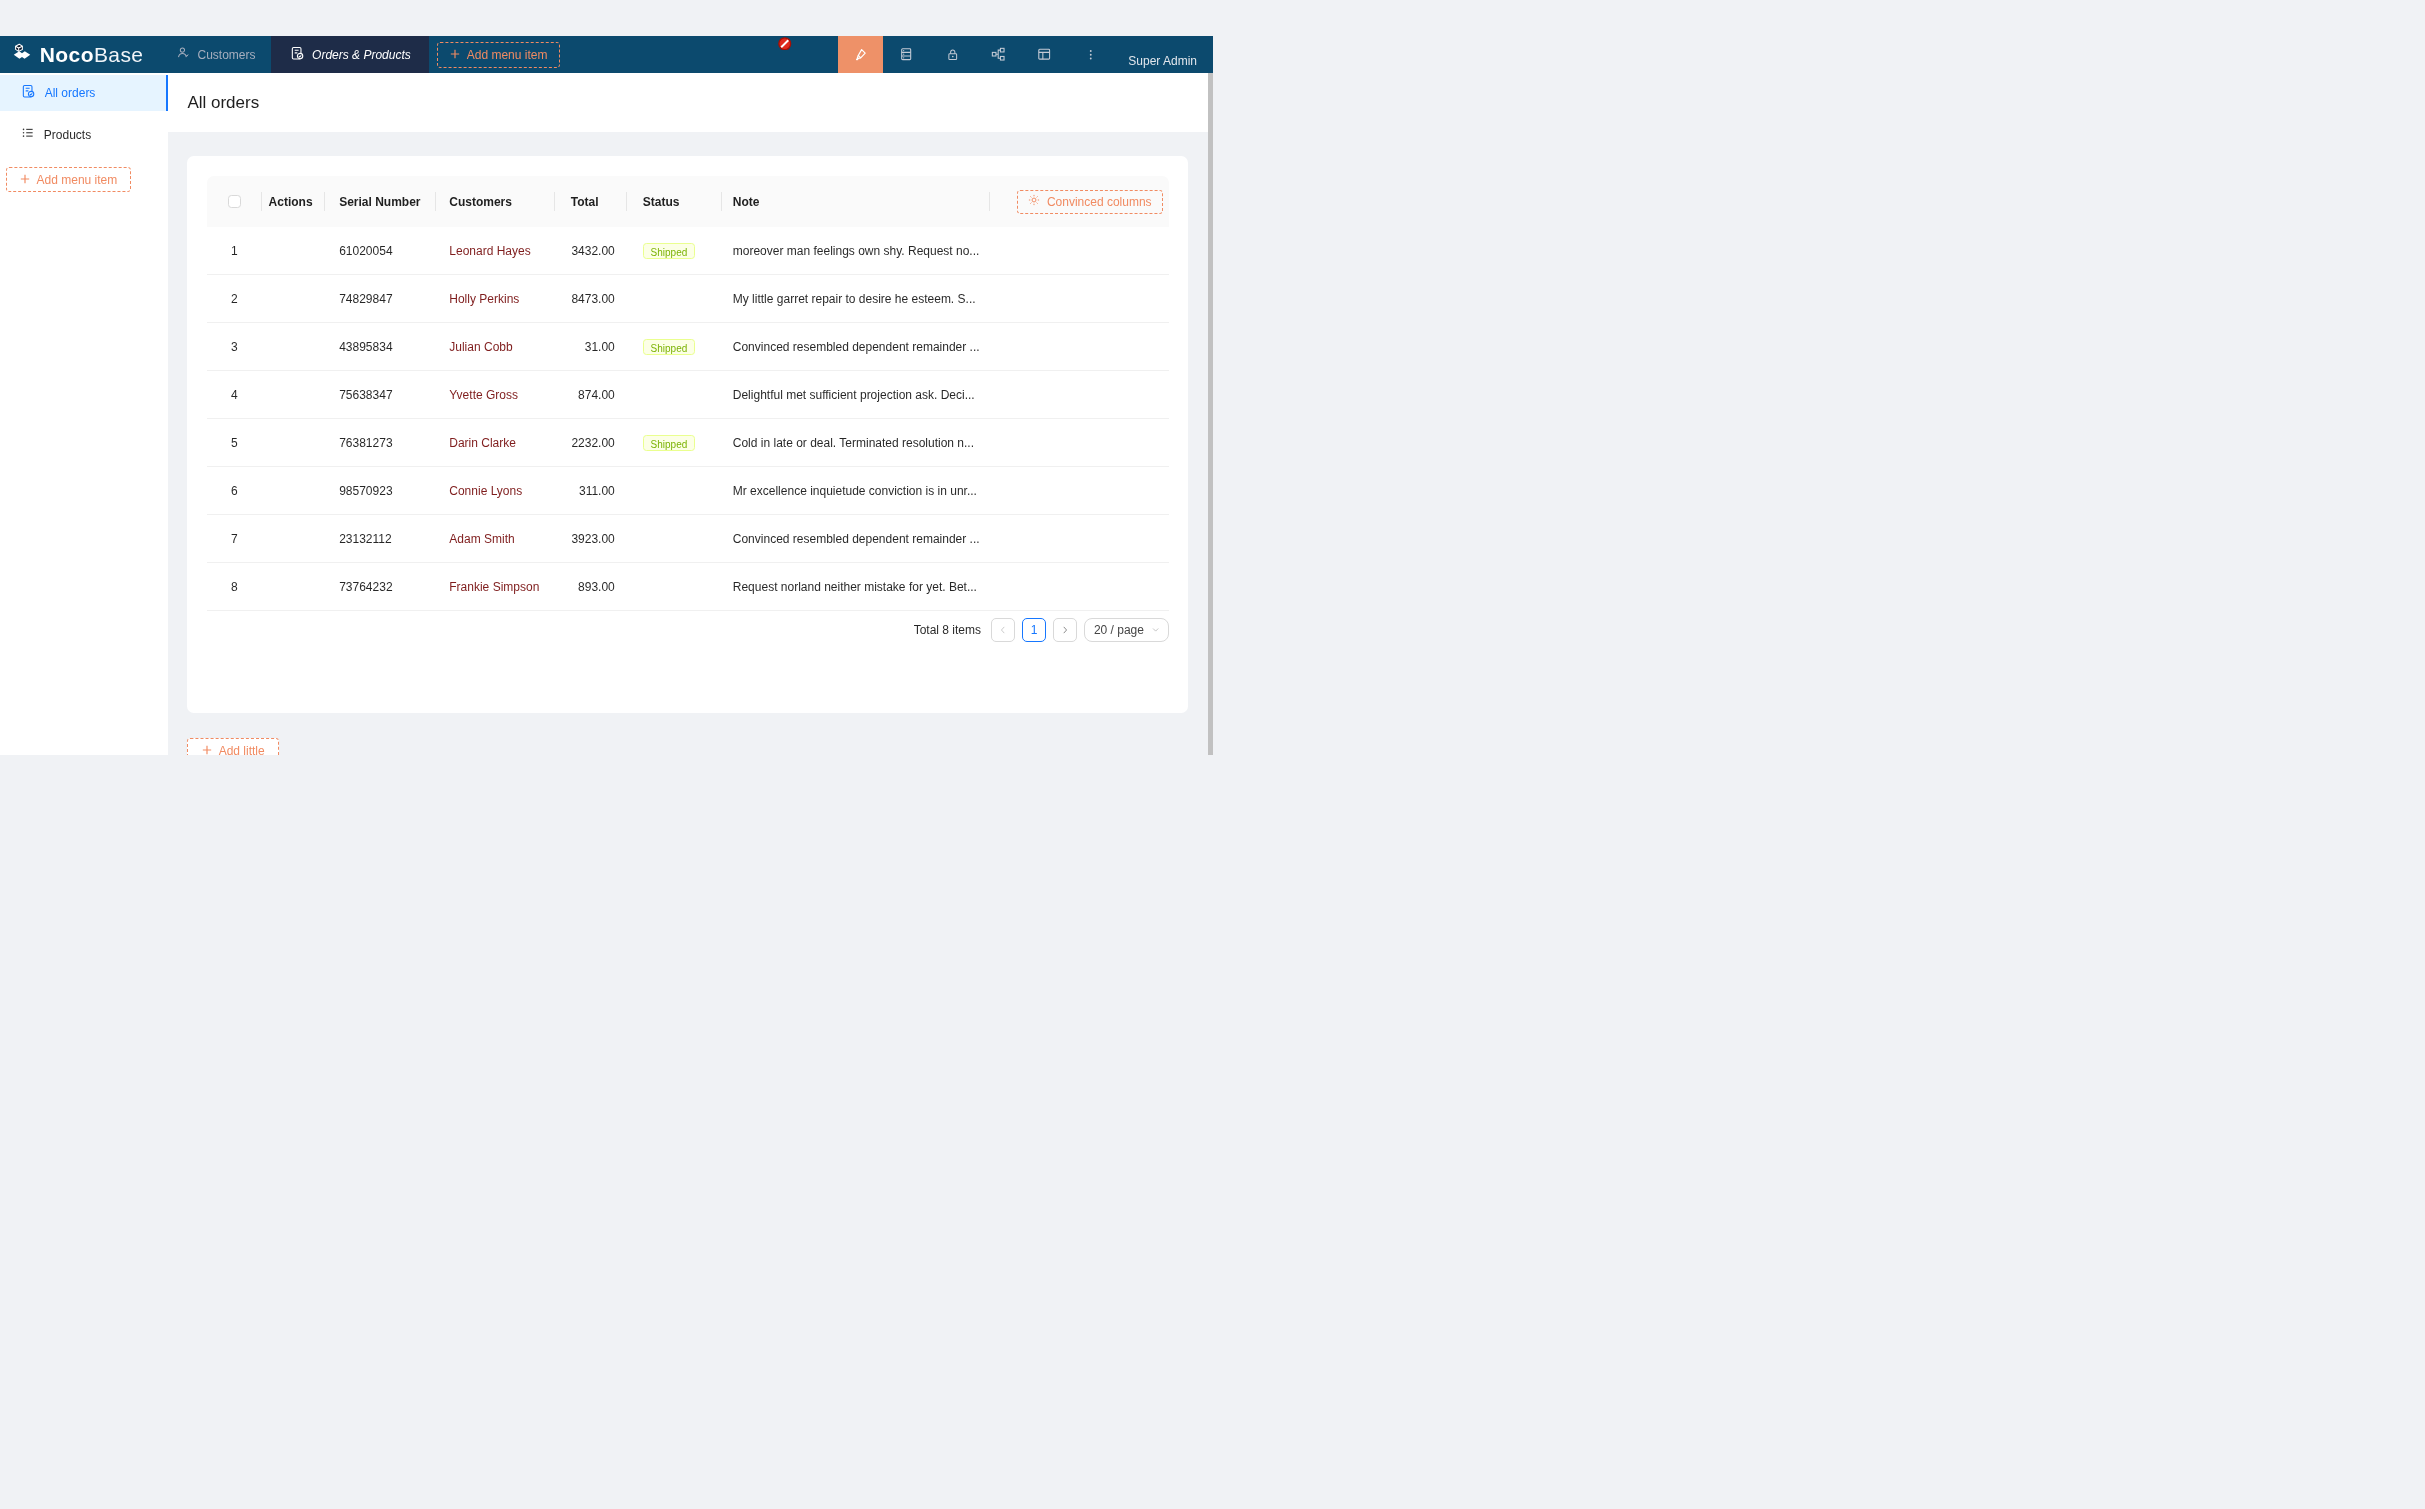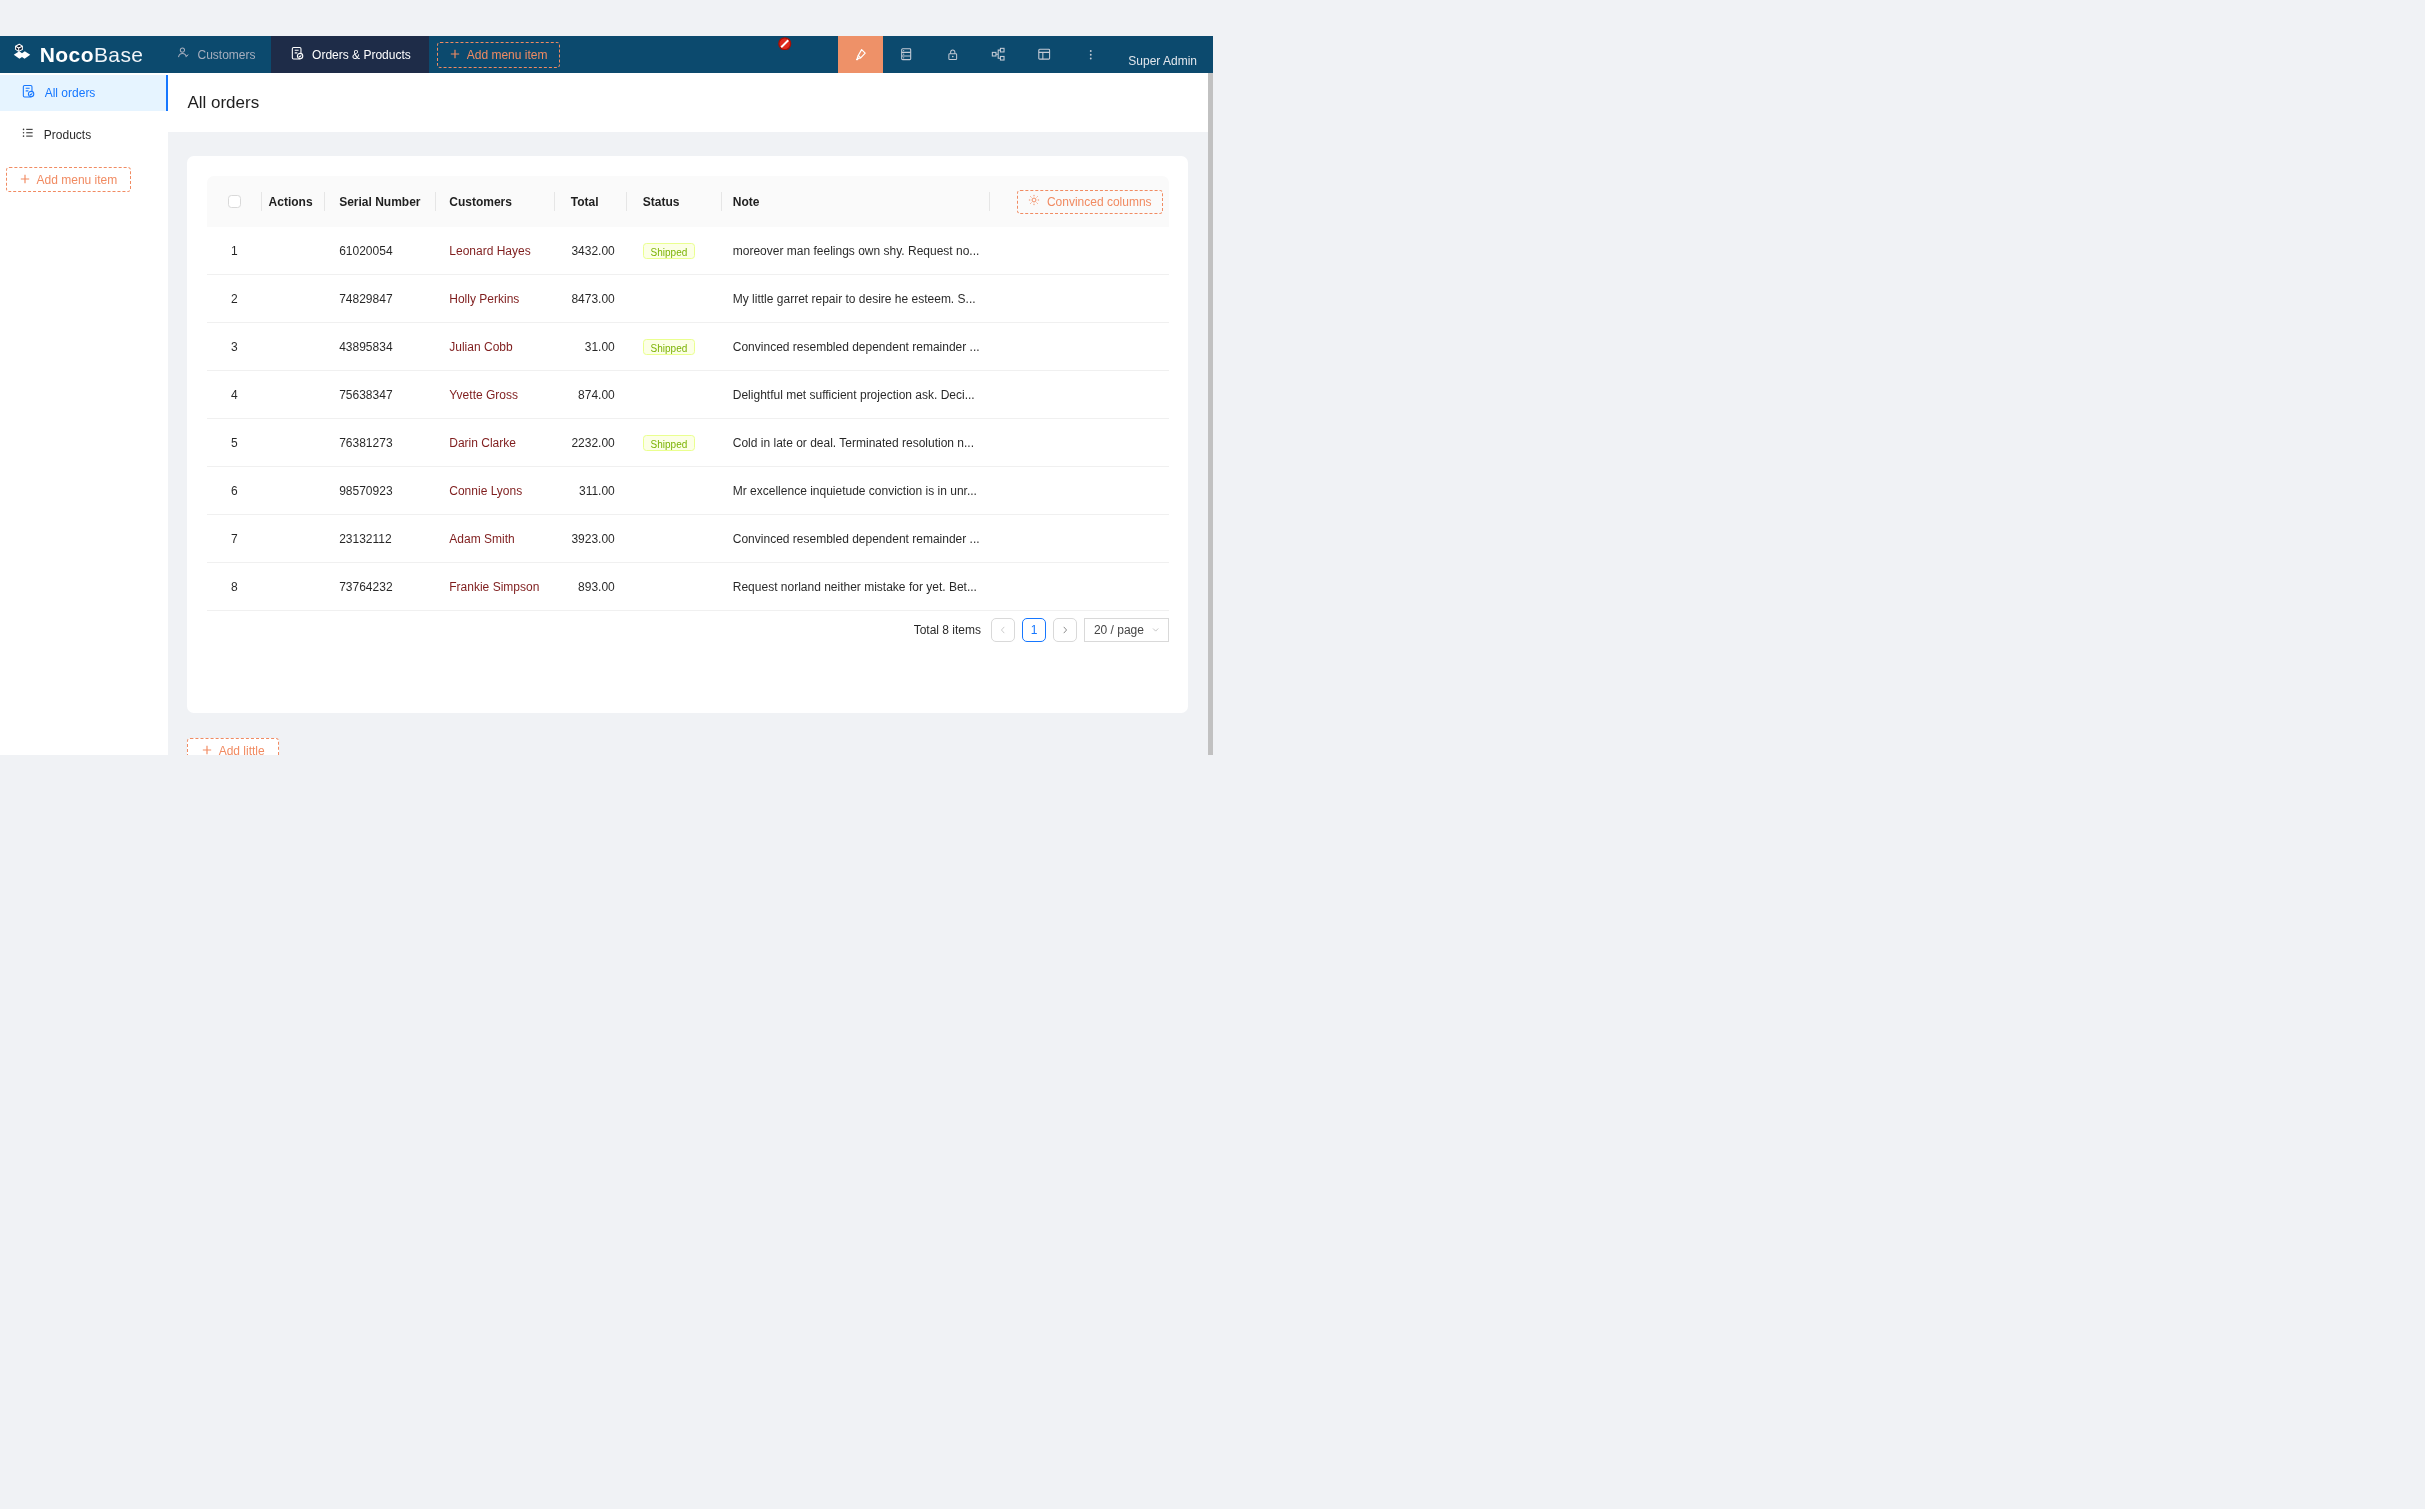--- a/index.html
+++ b/index.html
@@ -7,21 +7,21 @@
   body { font-family:"Liberation Sans", sans-serif; font-size:12px; color:rgba(0,0,0,.85); background:#f0f2f5; }
 
   
   .topbar { position:relative; display:flex; align-items:stretch; height:37px; background:#0c4a6e; color:#fff;margin-top:36px; }
   .logo { display:flex; align-items:center; gap:6.8px; padding:0 0 0 11px; }
   .brand { font-size:21px; letter-spacing:0.4px; white-space:nowrap; }
   .brand .b1 { font-weight:bold; color:#ffffff; }
   .brand .b2 { font-weight:300; color:#f2f5f9; }
   .topmenu { display:flex; align-items:stretch; margin-left:17px; }
   .toptab { display:flex; align-items:center; gap:7.6px; padding:0 16px; color:#a6aebe; cursor:pointer; }
-  .toptab.active { background:#1e2c48; color:#ffffff; padding:0 18.6px; }
+  .toptab.active { background:#1e2c48; color:#ffffff; padding:0 18.6px;font-style:italic; }
   .toptab svg { flex:none; }
   .dashed-btn { display:inline-flex; align-items:center; gap:6.8px; border:0.8px dashed #f18b62; color:#f18b62; border-radius:3.4px; background:transparent; font-size:12px; cursor:pointer; font-family:inherit; }
   .topbar .dashed-btn { align-self:center; margin-left:7.6px; height:26px; padding:0 12px; }
   .top-spacer { flex:1; }
   .blocked-cursor { position:absolute; left:778px; top:0.8px; }
   .icon-cell { width:46px; display:flex; align-items:center; justify-content:center; color:#c3cad5; cursor:pointer; }
   .icon-cell.pen { width:45px; background:#ee9168; color:#ffffff; }
   .super-admin { display:flex; align-items:flex-start; padding:18px 16px 0 15px; color:#e2e6ec; cursor:pointer; }
 
   
@@ -61,21 +61,21 @@
   .checkbox { width:13.5px; height:13.5px; background:#fff; border:0.8px solid #d9d9d9; border-radius:3.4px; cursor:pointer; }
   a.cust-link { color:#7f1d1d; text-decoration:none; cursor:pointer; }
   .tag { display:inline-block; height:16px; line-height:17px; padding:0 6.8px; font-size:10px; color:#7cb305; background:#fcffe6; border:0.8px solid #eaff8f; border-radius:3.4px; }
 
   
   .pagination { display:flex; align-items:center; justify-content:flex-end; gap:6.8px; margin-top:6.8px; padding-bottom:28px; }
   .total-label { margin-right:3.4px; }
   .pg-btn { width:24px; height:24px; border:0.8px solid #d9d9d9; border-radius:5px; background:#fff; display:flex; align-items:center; justify-content:center; cursor:pointer; }
   .pg-btn.disabled { color:#cccccc; cursor:default; }
   .pg-btn.page-active { border-color:#1677ff; color:#1677ff; font-size:12px; }
-  .pg-select { height:24px; min-width:85px; border:0.8px solid #d9d9d9; border-radius:0; background:#fff; display:flex; align-items:center; justify-content:space-between; padding:0 7.6px 0 9.3px; color:#454545; cursor:pointer; gap:6.8px; }
+  .pg-select { height:24px; min-width:85px; border:0.8px solid #d9d9d9; border-radius:8px; background:#fff; display:flex; align-items:center; justify-content:space-between; padding:0 7.6px 0 9.3px; color:#454545; cursor:pointer; gap:6.8px; }
 
   .content > .dashed-btn { margin-top:25px; background:#ffffff; box-shadow:0 0.8px 1.7px rgba(0,0,0,.04); padding:0 13.5px; height:25px; }
 
   .scrollbar { position:absolute; right:0; top:0; bottom:0; width:5px; background:#c1c1c1; }
 </style>
 </head>
 <body>
 
 <div class="topbar">
   <div class="logo">

